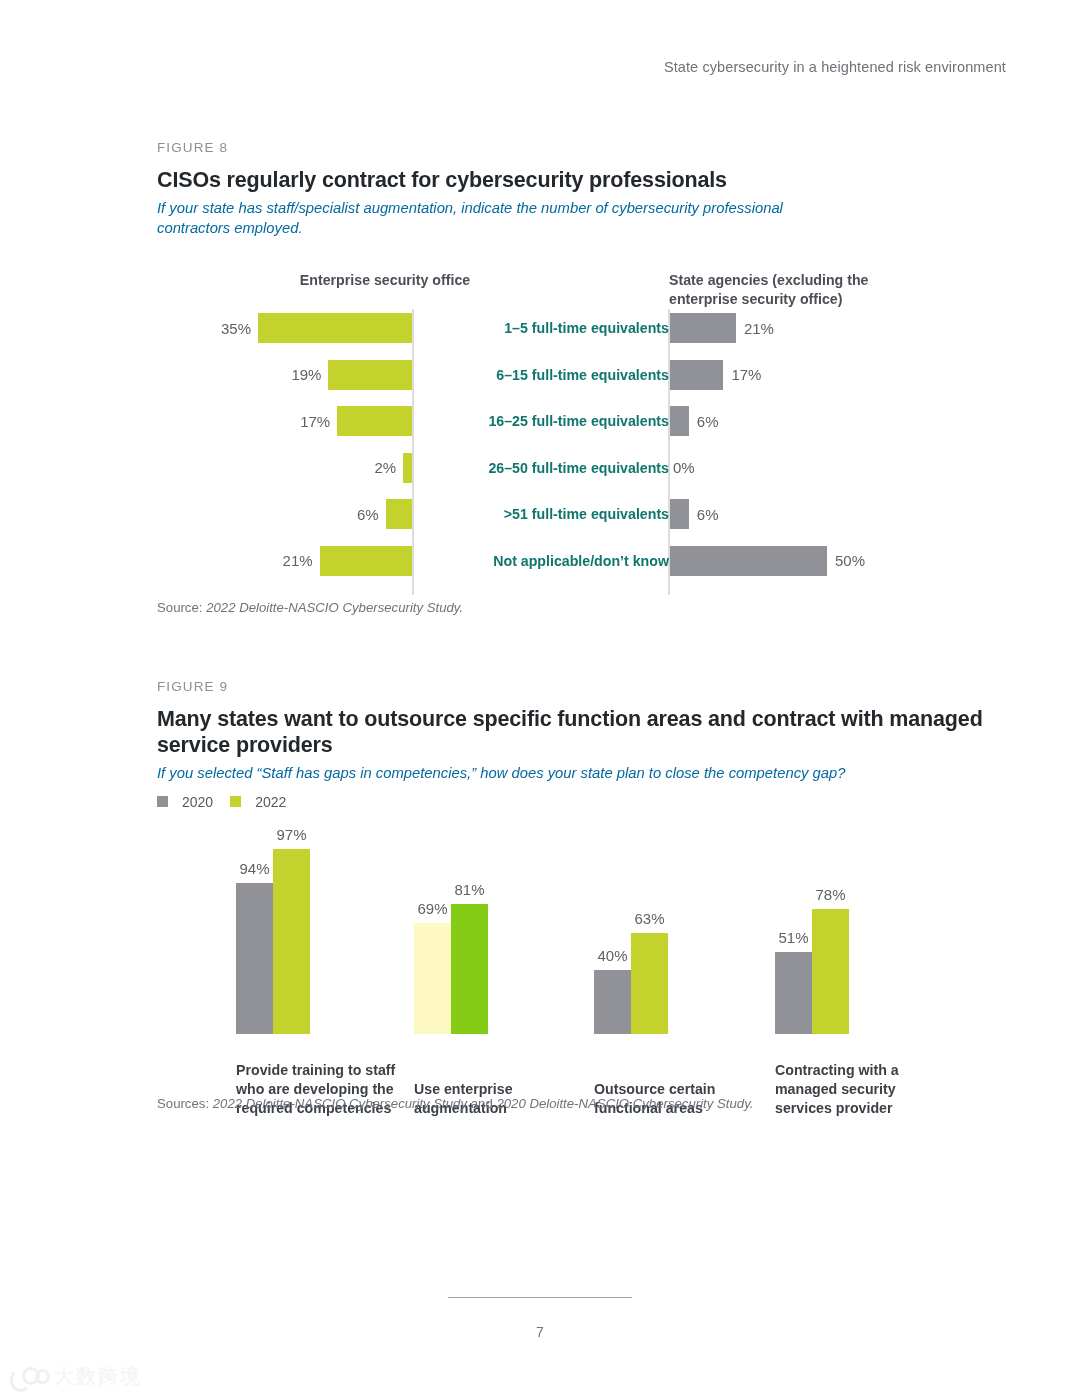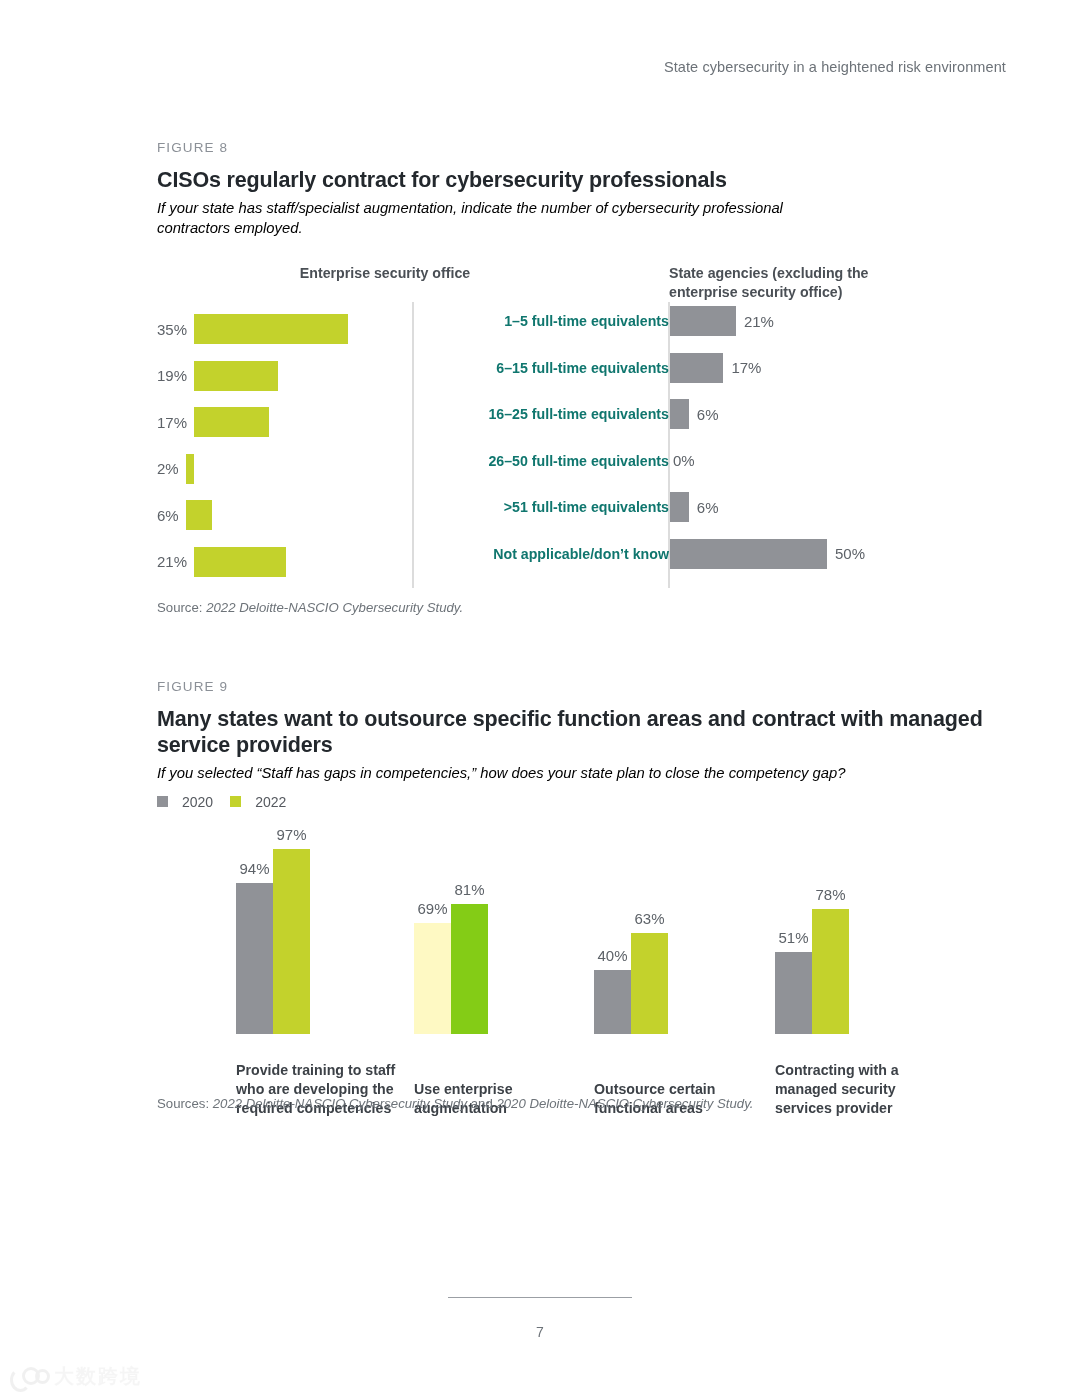--- a/index.html
+++ b/index.html
@@ -45,30 +45,30 @@
     font-size: 21.5px;
     font-weight: bold;
     color: #23282d;
     letter-spacing: -0.15px;
     line-height: 1.22;
     margin: 0 0 5px 0;
   }
   .fig-subtitle {
     font-size: 14.8px;
     font-style: italic;
-    color: #000000;
+    color: #0369a1;
     line-height: 1.36;
     margin: 0;
     max-width: 700px;
   }
 
   
   .f8-wrap {
     position: relative;
-    margin-top: 26px;
+    margin-top: 33px;
     height: 320px;
     text-decoration: underline;
   }
   .f8-head {
     position: absolute;
     font-size: 14.2px;
     font-weight: bold;
     color: #4a4f55;
     line-height: 1.3;
   }
@@ -82,25 +82,26 @@
     right: 0;
   }
   .f8-row {
     position: relative;
     height: 46.5px;
   }
   
   .f8-left {
     position: absolute;
     left: 0;
-    top: 8px;
+    top: 0;
     width: 255px;
     height: 30px;
     display: flex;
     align-items: center;
+    justify-content: flex-end;
   }
   .f8-left .val {
     font-size: 15px;
     color: #5d6268;
     margin-right: 7px;
     white-space: nowrap;
   }
   .f8-left .bar {
     height: 30px;
     background: #c3d22c;

